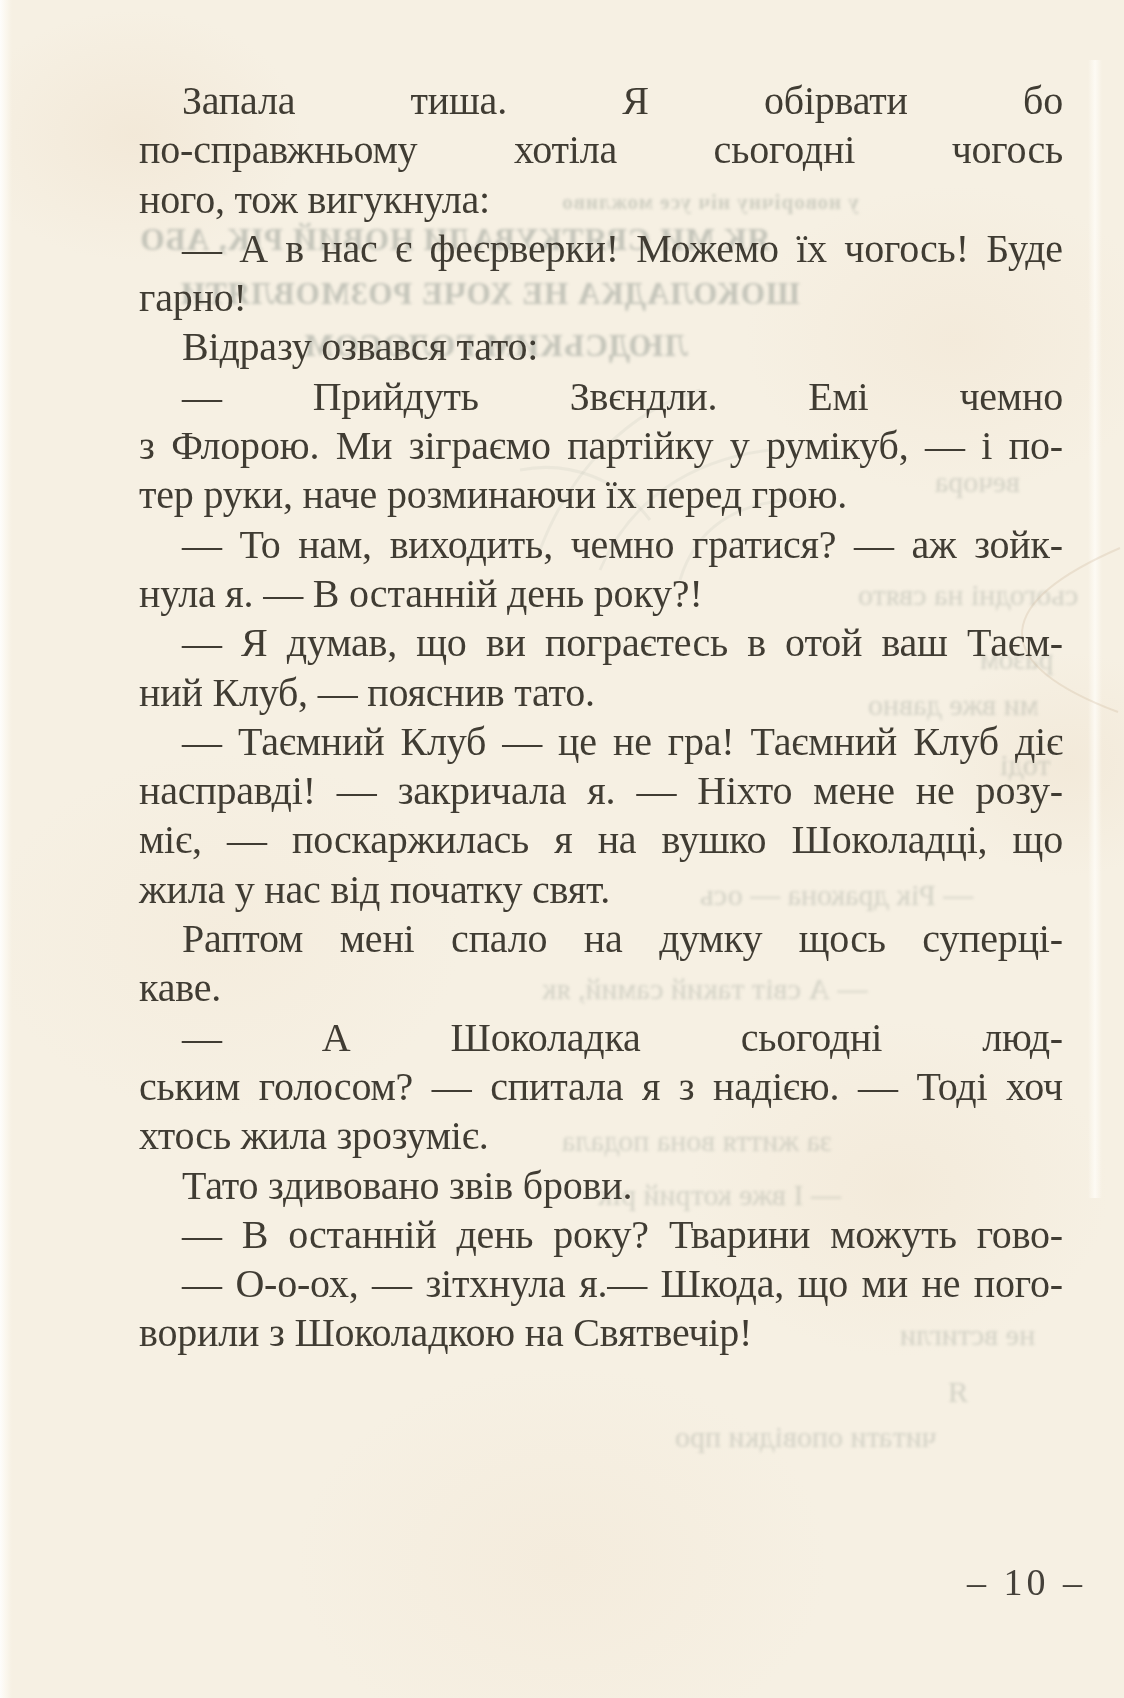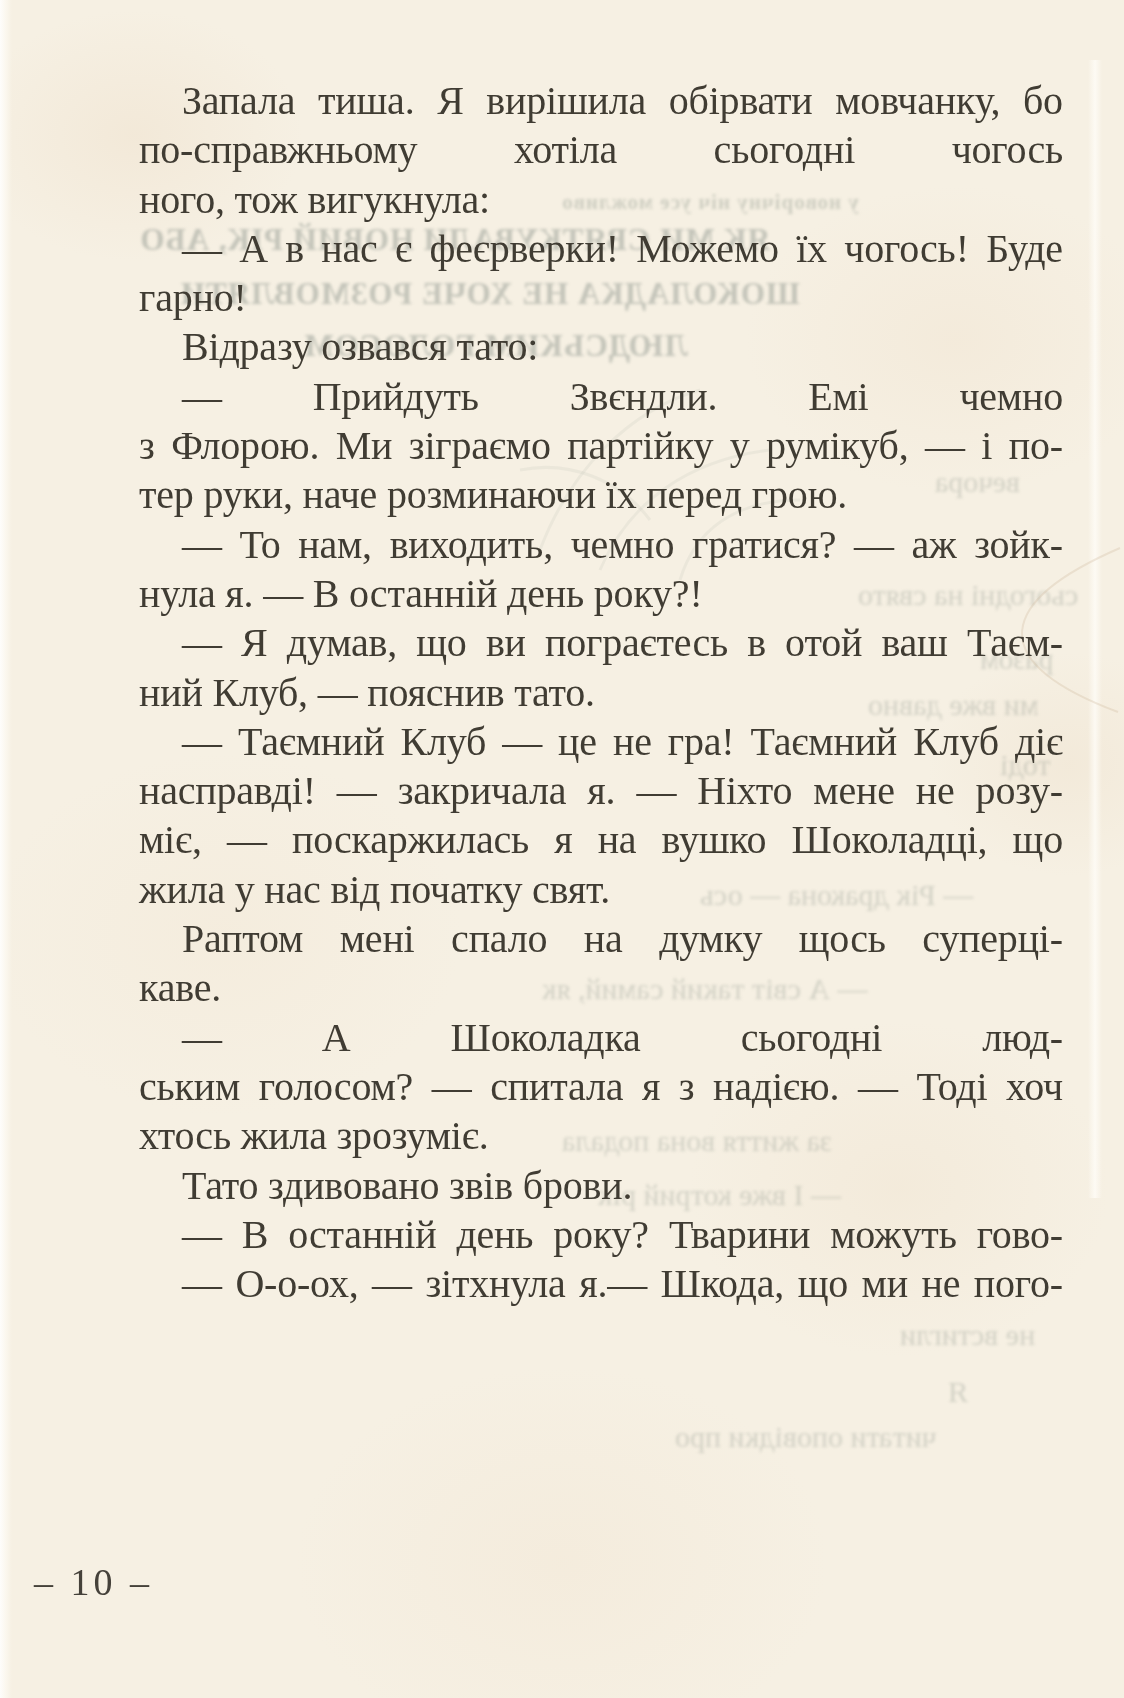--- a/index.html
+++ b/index.html
@@ -96,25 +96,24 @@
     display:flex;
     justify-content:space-between;
     white-space:normal;
   }
   .line.indent{padding-left:43px;}
   .line.justify span{display:inline-block;}
 
   .page-number{
     position:absolute;
     left:0;top:1560px;width:1086px;
-    text-align:left;
+    text-align:right;
     font-size:38px;
     color:#45413a;
     letter-spacing:4px;
-    padding-left:34px;
   }
 </style>
 </head>
 <body>
 
 <div class="page">
 
   <div class="paper-texture"></div>
   <div class="edge-left"></div>
   <div class="crease"></div>
@@ -150,23 +149,21 @@
     <svg class="st-arc" width="184" height="180" viewBox="0 0 184 180">
       <path d="M180 8 C 60 60, 40 120, 178 172" fill="none" stroke="rgba(205,184,156,.55)" stroke-width="2"></path>
     </svg>
   </div>
 
   <div class="text-block" id="text-block">
       <div class="line indent justify">
         <span>Запала</span>
         <span>тиша.</span>
         <span>Я</span>
-        <span>вирішила</span>
         <span>обірвати</span>
-        <span>мовчанку,</span>
         <span>бо</span>
       </div>
       <div class="line justify">
         <span>по-справжньому</span>
         <span>хотіла</span>
         <span>сьогодні</span>
         <span>чогось</span>
       </div>
       <div class="line">ного, тож вигукнула:</div>
       <div class="line indent justify">
@@ -308,17 +305,18 @@
         <span>О-о-ох,</span>
         <span>—</span>
         <span>зітхнула</span>
         <span>я.—</span>
         <span>Шкода,</span>
         <span>що</span>
         <span>ми</span>
         <span>не</span>
         <span>пого-</span>
       </div>
+      <div class="line">ворили з Шоколадкою на Святвечір!</div>
     </div>
 
   <div class="page-number">– 10 –</div>
 
 </div>
 
 </body></html>

